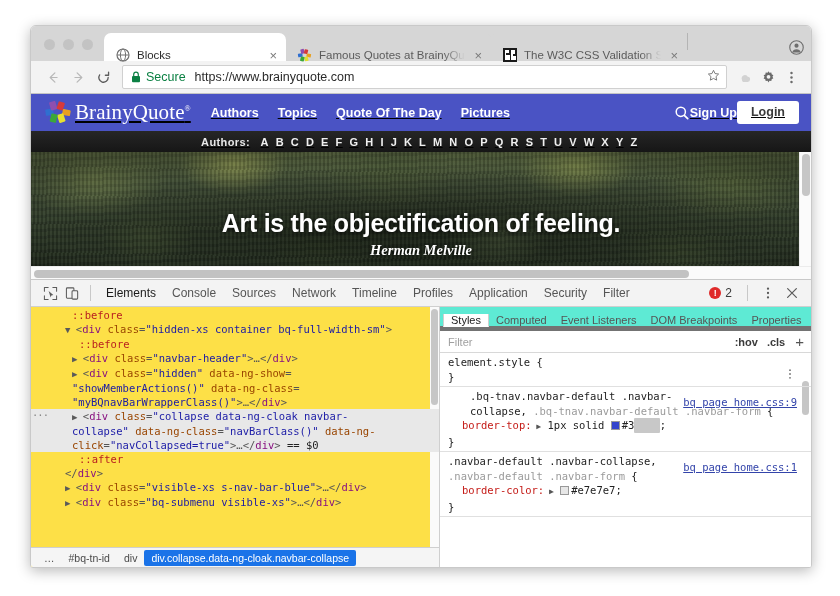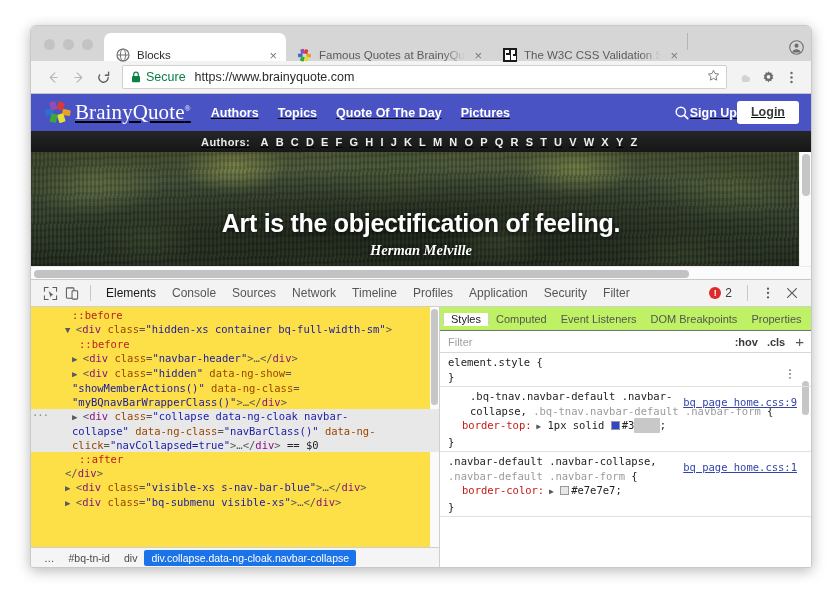--- a/index.html
+++ b/index.html
@@ -452,24 +452,24 @@
   #dt-styles {
     flex: 1 1 auto;
     display: flex;
     flex-direction: column;
     min-width: 0;
     background: #fff;
   }
   #styles-tabs {
     flex: 0 0 24px;
     height: 24px;
-    background: #bef264;
-    border-bottom: 1px solid #737373;
-    display: flex;
-    align-items: center;
+    background: #5eead4;
+    border-bottom: 5px solid #737373;
+    display: flex;
+    align-items: flex-end;
     padding-left: 3px;
   }
   .st-tab {
     font-size: 11px;
     color: #555;
     padding: 0 7px;
     display: flex; align-items: center;
     white-space: nowrap;
   }
   .st-tab.active {

